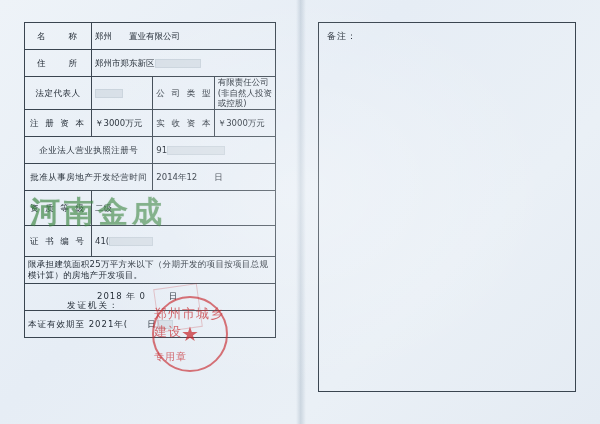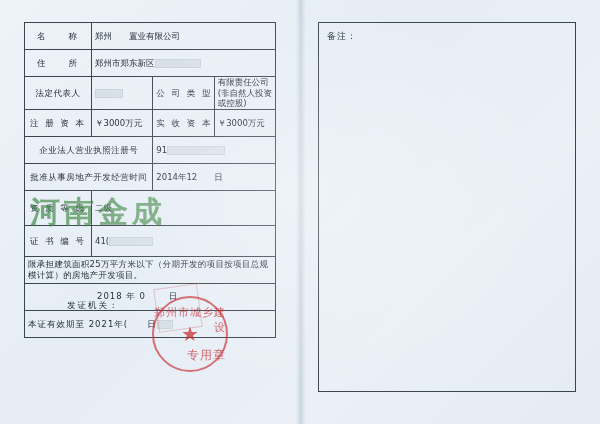--- a/index.html
+++ b/index.html
@@ -164,33 +164,33 @@
     transform: translate(-50%,-50%);
     color: rgba(200,40,45,0.85);
     font-size: 20px;
     line-height: 1;
   }
   .seal .seal-text {
     position: absolute;
     left: 0;
     top: 7px;
     width: 100%;
-    text-align: right;
-    font-size: 11px;
+    text-align: left;
+    font-size: 13px;
     color: rgba(200,40,45,0.8);
     letter-spacing: 1px;
     font-family: "DejaVu Serif", serif;
   }
   .seal .seal-bottom {
     position: absolute;
     left: 0;
     bottom: 6px;
     width: 100%;
-    text-align: right;
-    font-size: 12px;
+    text-align: left;
+    font-size: 10px;
     color: rgba(200,40,45,0.8);
     letter-spacing: 1px;
     font-family: Liberation Sans, sans-serif;
   }
   
   .seal-square {
     position: absolute;
     left: 156px;
     top: 286px;
     width: 42px;

